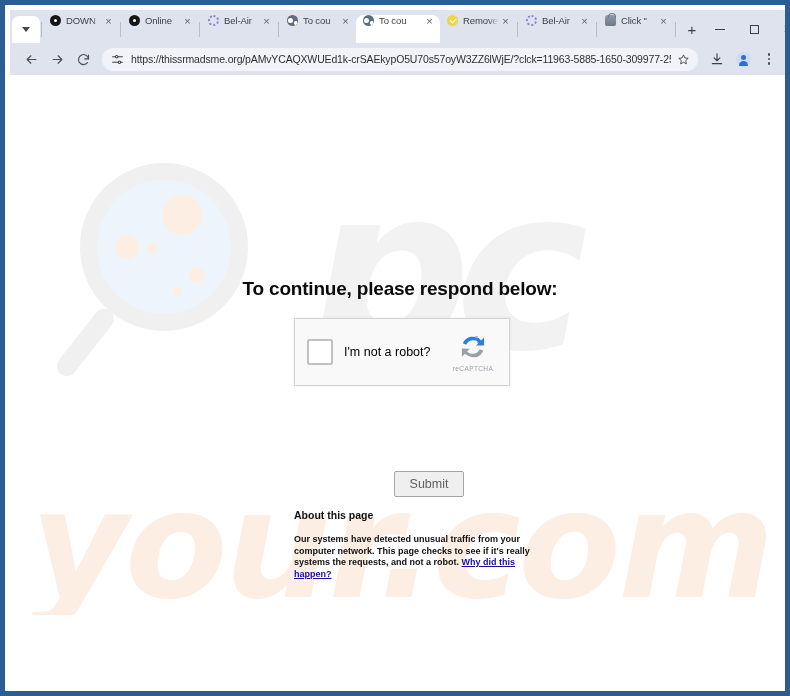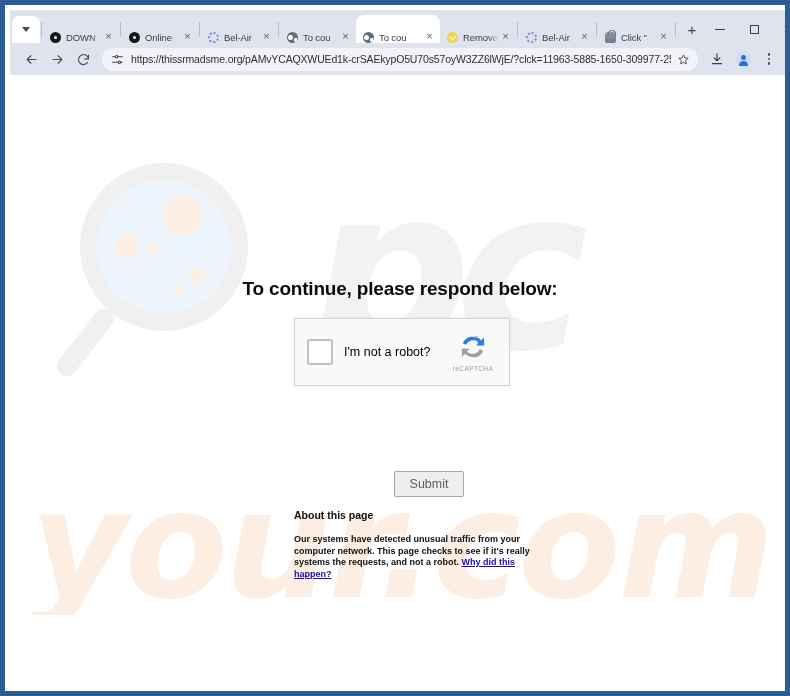--- a/index.html
+++ b/index.html
@@ -52,21 +52,21 @@
   .chev {
     width: 0; height: 0;
     border-left: 4px solid transparent;
     border-right: 4px solid transparent;
     border-top: 5px solid #44474d;
   }
   .tabs-wrap { display: flex; align-items: flex-end; flex: 0 0 auto; }
   .tab {
     position: relative;
     display: flex;
-    align-items: flex-end;
+    align-items: flex-start;
     height: 28px;
     width: 76px;
     padding: 0 4px 0 7px;
     box-sizing: border-box;
     border-radius: 8px 8px 0 0;
     font-size: 9.5px;
     color: #3c4043;
     background: transparent;
   }
   .tab.active {

